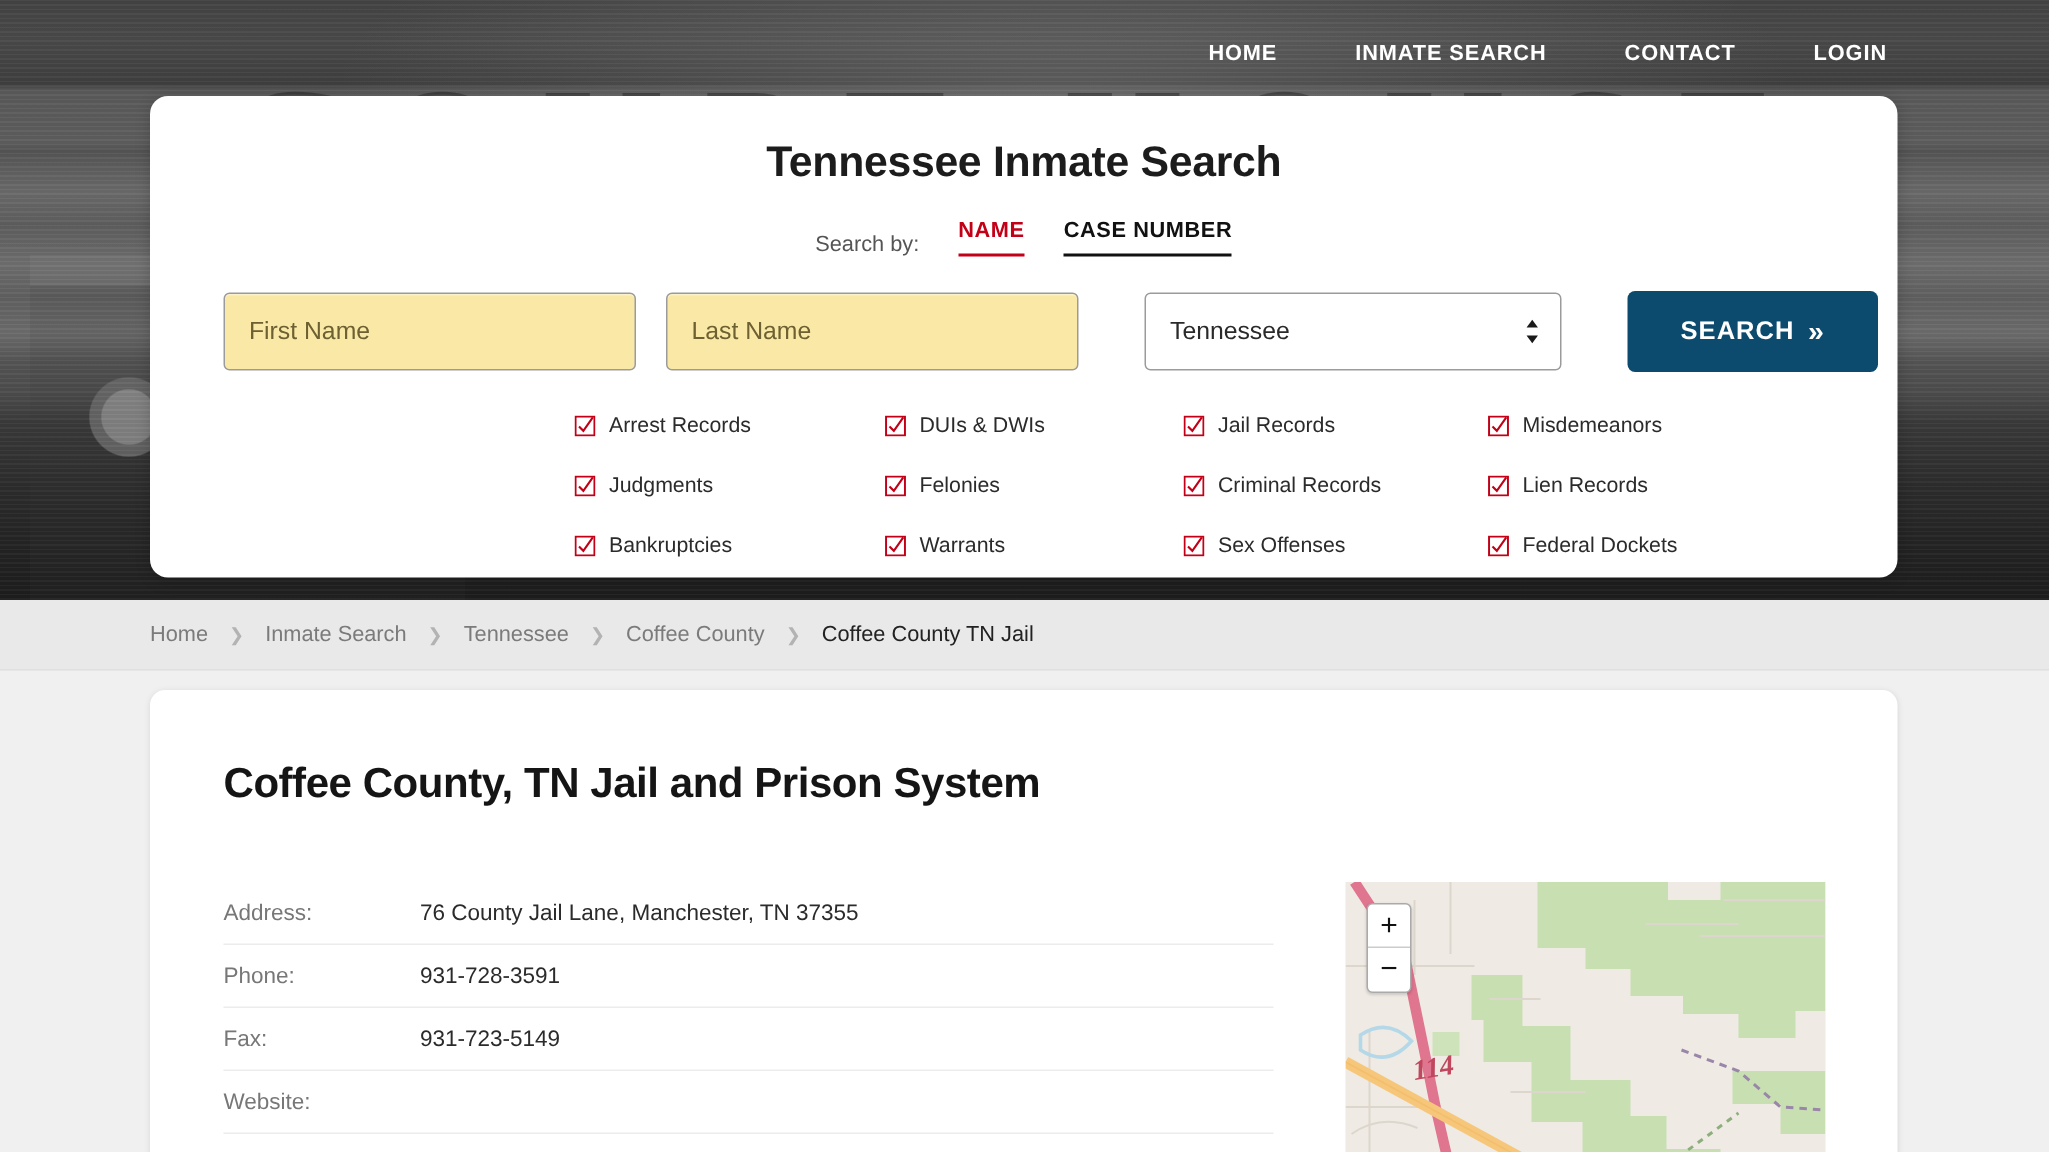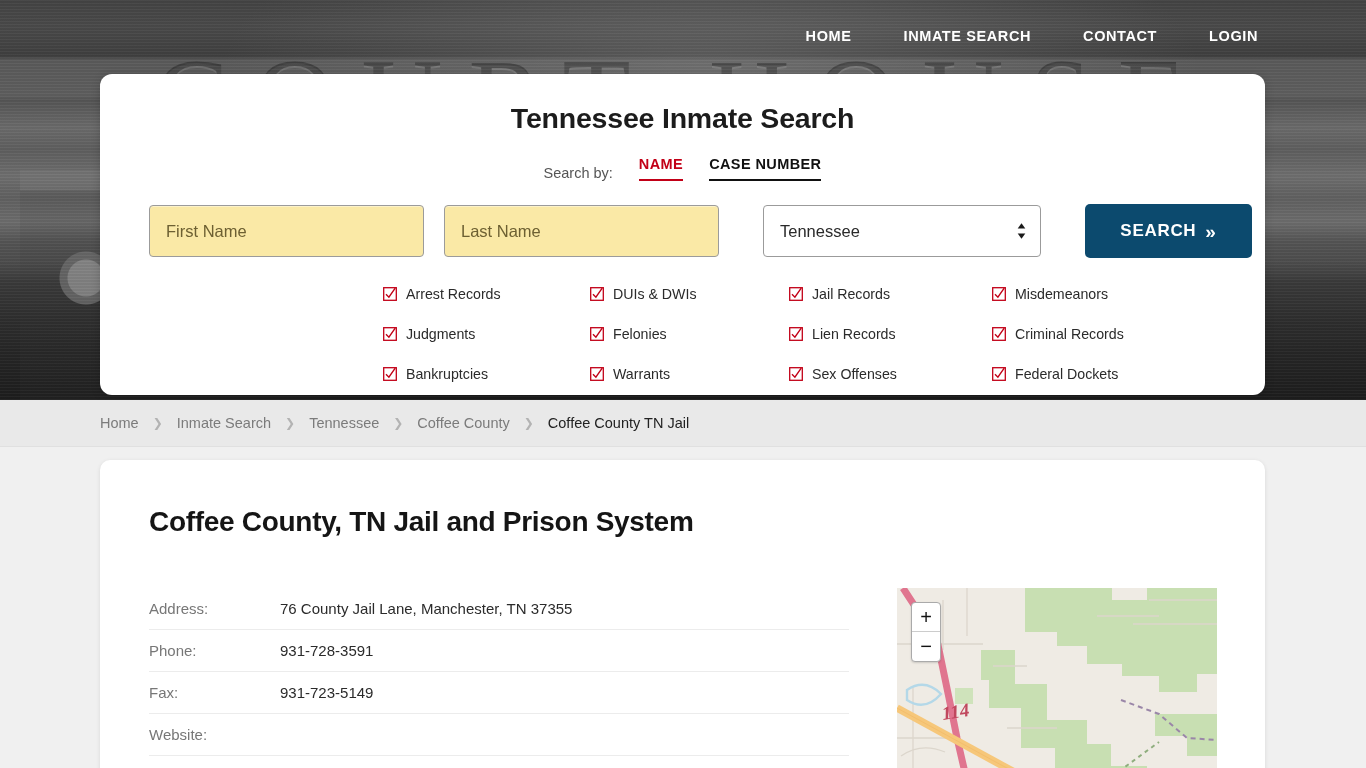--- a/index.html
+++ b/index.html
@@ -76,21 +76,21 @@
     margin-left: auto; margin-right: 108px;
     display: flex; align-items: center; gap: 52px;
   }
   #mainnav a {
     color: #fff; font-size: 14.5px; font-weight: 700;
     letter-spacing: .6px; text-decoration: none; white-space: nowrap;
   }
 
   
   #search-card {
-    position: absolute; left: 100px; top: 74px;
+    position: absolute; left: 100px; top: 64px;
     width: 1165px; height: 321px;
     background: #fff; border-radius: 12px;
     box-shadow: 0 2px 10px rgba(0,0,0,.18);
     z-index: 6;
   }
   #search-title {
     text-align: center; margin-top: 28px;
     font-size: 28.5px; font-weight: 700; color: #1c1c1c;
     letter-spacing: -.2px;
   }
@@ -288,28 +288,28 @@
             <rect x="0.7" y="0.7" width="12.6" height="12.6" fill="none" stroke="#c20017" stroke-width="1.3"></rect>
             <path d="M3 7.3 L5.9 10.2 L12.2 1.2" fill="none" stroke="#c20017" stroke-width="1.4"></path>
           </svg>
         <span class="lbl">Felonies</span>
       </div>
       <div class="check">
         <svg width="14" height="14" viewBox="0 0 14 14">
             <rect x="0.7" y="0.7" width="12.6" height="12.6" fill="none" stroke="#c20017" stroke-width="1.3"></rect>
             <path d="M3 7.3 L5.9 10.2 L12.2 1.2" fill="none" stroke="#c20017" stroke-width="1.4"></path>
           </svg>
+        <span class="lbl">Criminal Records</span>
+      </div>
+      <div class="check">
+        <svg width="14" height="14" viewBox="0 0 14 14">
+            <rect x="0.7" y="0.7" width="12.6" height="12.6" fill="none" stroke="#c20017" stroke-width="1.3"></rect>
+            <path d="M3 7.3 L5.9 10.2 L12.2 1.2" fill="none" stroke="#c20017" stroke-width="1.4"></path>
+          </svg>
         <span class="lbl">Lien Records</span>
-      </div>
-      <div class="check">
-        <svg width="14" height="14" viewBox="0 0 14 14">
-            <rect x="0.7" y="0.7" width="12.6" height="12.6" fill="none" stroke="#c20017" stroke-width="1.3"></rect>
-            <path d="M3 7.3 L5.9 10.2 L12.2 1.2" fill="none" stroke="#c20017" stroke-width="1.4"></path>
-          </svg>
-        <span class="lbl">Criminal Records</span>
       </div>
       <div class="check">
         <svg width="14" height="14" viewBox="0 0 14 14">
             <rect x="0.7" y="0.7" width="12.6" height="12.6" fill="none" stroke="#c20017" stroke-width="1.3"></rect>
             <path d="M3 7.3 L5.9 10.2 L12.2 1.2" fill="none" stroke="#c20017" stroke-width="1.4"></path>
           </svg>
         <span class="lbl">Bankruptcies</span>
       </div>
       <div class="check">
         <svg width="14" height="14" viewBox="0 0 14 14">

